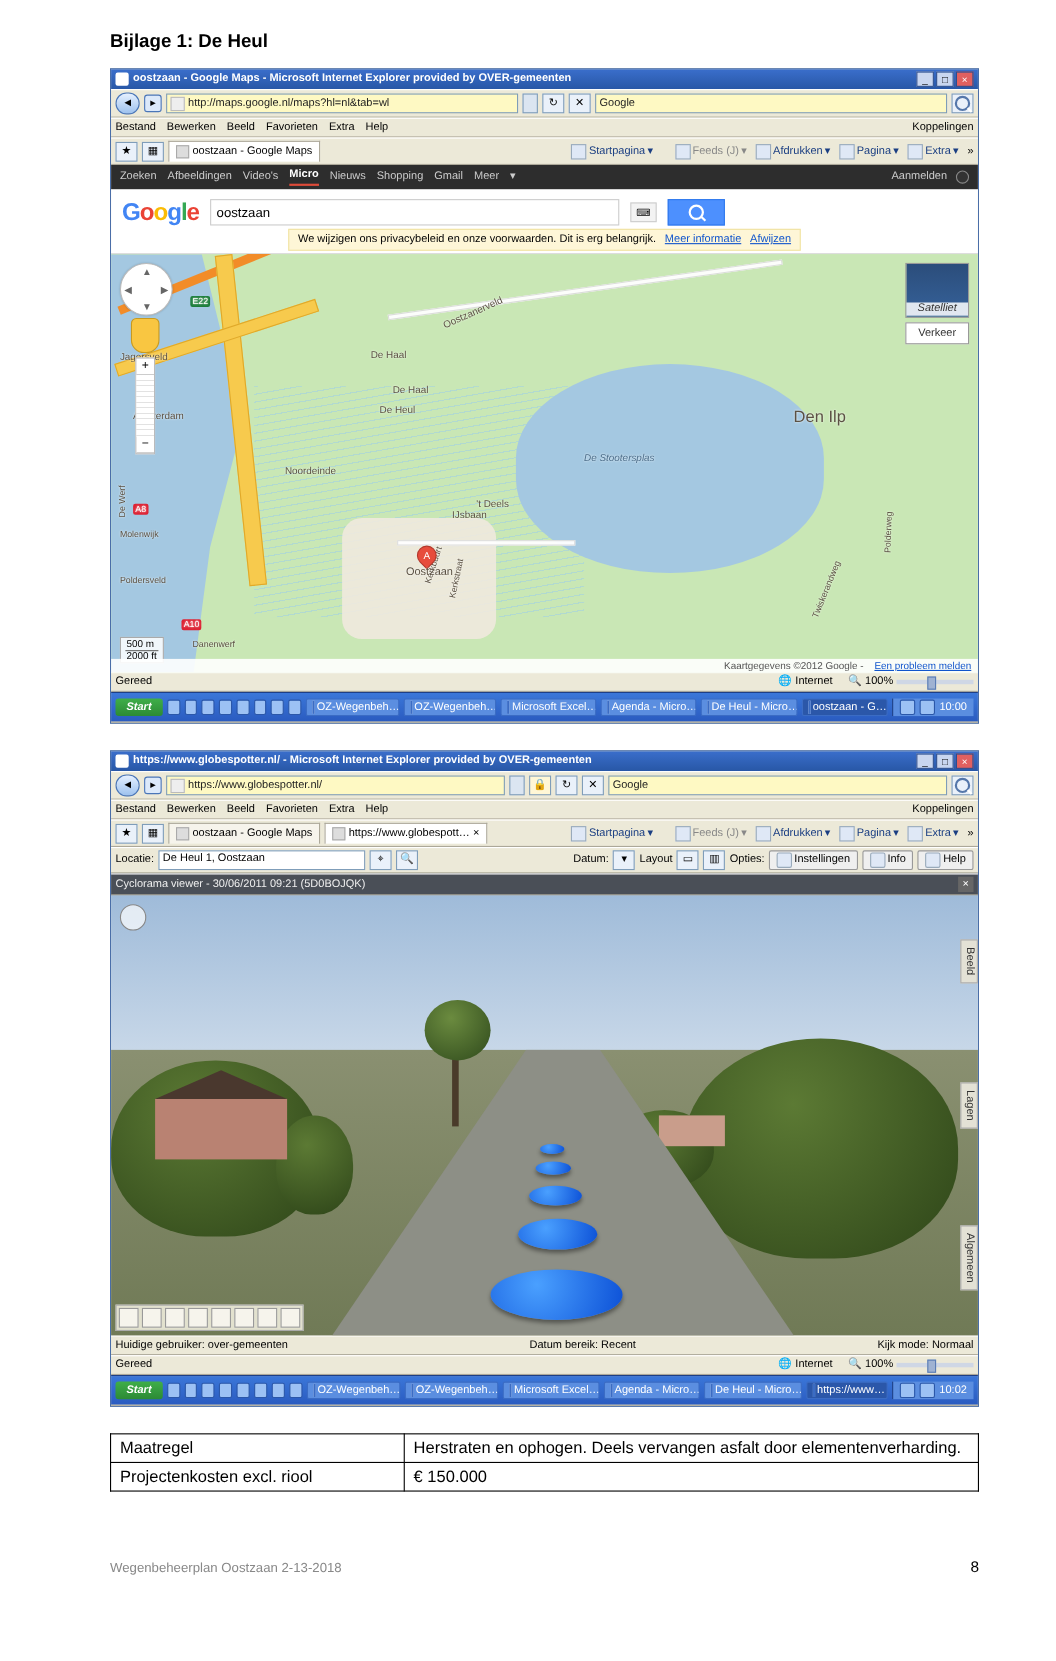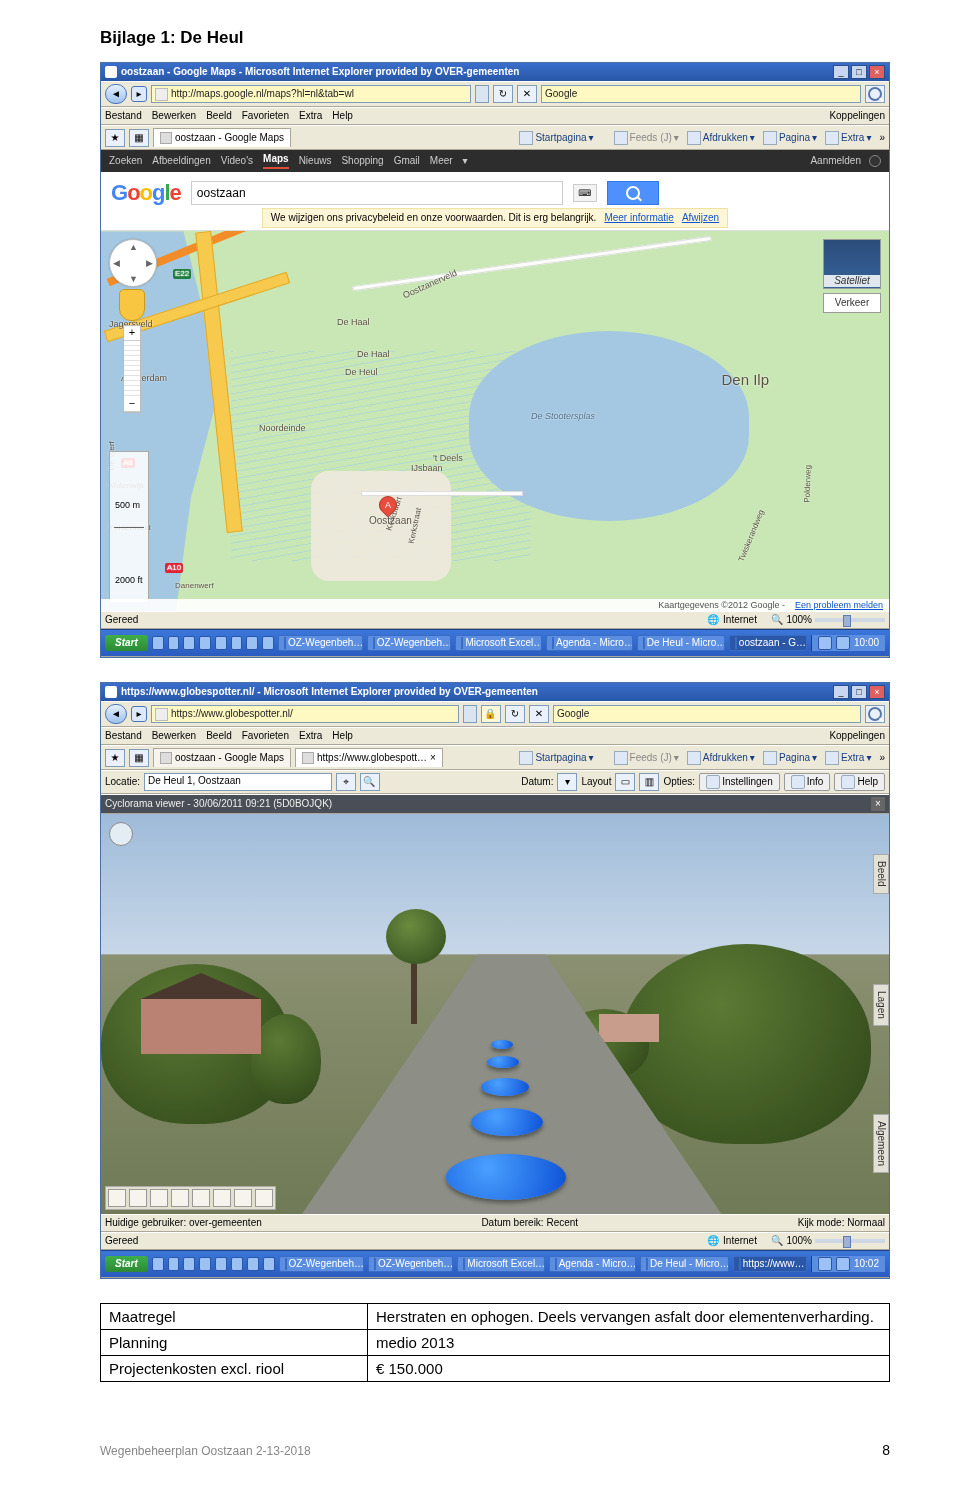--- a/index.html
+++ b/index.html
@@ -190,21 +190,21 @@
 
   
   .panctl { position:absolute; left:8px; top:8px; width:46px; height:46px; background:#fff; border:1px solid #bbb; border-radius:50%; box-shadow:0 0 2px rgba(0,0,0,.2);}
   .panctl div{ position:absolute; font-size:9px; color:#666;}
   .panctl .n{top:2px;left:19px}.panctl .s{bottom:2px;left:19px}.panctl .w{left:3px;top:18px}.panctl .e{right:3px;top:18px}
   .pegman { position:absolute; left:18px; top:58px; width:24px; height:30px; background:#f9c641; border:1px solid #c99a1e; border-radius:5px 5px 12px 12px; }
   .zoomctl { position:absolute; left:22px; top:94px; width:16px; background:#fff; border:1px solid #bbb; }
   .zoomctl .zbtn{height:14px; text-align:center; font-size:11px; border-bottom:1px solid #ccc;}
   .zoomctl .ztrack{height:56px; background:repeating-linear-gradient(#fff,#fff 4px,#e2e2e2 4px,#e2e2e2 5px);}
   .scalebar { position:absolute; left:8px; bottom:8px; background:rgba(255,255,255,.85); border:1px solid #aaa; font-size:9px; padding:1px 4px; line-height:1.1;}
-  .scalebar div{border-bottom:1px solid #666; padding:16px 1px;margin-top:32px;}
+  .scalebar div{border-bottom:1px solid #666; padding:0 1px;}
   .scalebar div:last-child{border-bottom:none;}
 
   .satbox, .trafbox {
     position:absolute; right:8px; width:56px;
     background:#fff; border:1px solid #999; text-align:center;
     font-size:10px; color:#333;
   }
   .satbox { top:8px; height:48px; background:linear-gradient(#2b4d7b,#36629a); color:#fff;}
   .satbox .lbl{ position:absolute; bottom:1px; left:0; right:0; background:rgba(255,255,255,.85); color:#333;font-style:italic;}
   .trafbox { top:62px; padding:3px 0; }
@@ -345,21 +345,21 @@
         <span class="tb-link"><span class="tb-ico"></span><span>Extra</span> ▾</span>
         <span>»</span>
       </div>
     </div>
 
     <div class="gmbody">
       <div class="blackbar">
         <span class="navitem">Zoeken</span>
         <span class="navitem">Afbeeldingen</span>
         <span class="navitem">Video's</span>
-        <span class="navitem active">Maps</span>
+        <span class="navitem active">Micro</span>
         <span class="navitem">Nieuws</span>
         <span class="navitem">Shopping</span>
         <span class="navitem">Gmail</span>
         <span class="navitem">Meer</span>▾
         <div class="right">
           <span>Aanmelden</span>
           <span class="gear"></span>
         </div>
       </div>
 
@@ -705,24 +705,20 @@
     </div>
   </div>
 
   <table class="data">
     <tbody>
         <tr>
       <td>Maatregel</td>
       <td>Herstraten en ophogen. Deels vervangen asfalt door elementenverharding.</td>
     </tr>
     <tr>
-      <td>Planning</td>
-      <td>medio 2013</td>
-    </tr>
-    <tr>
       <td>Projectenkosten excl. riool</td>
       <td>€ 150.000</td>
     </tr>
   </tbody>
     </table>
 
   <div class="doc-footer">
     <span>Wegenbeheerplan Oostzaan 2-13-2018</span>
     <span class="pg">8</span>
   </div>

